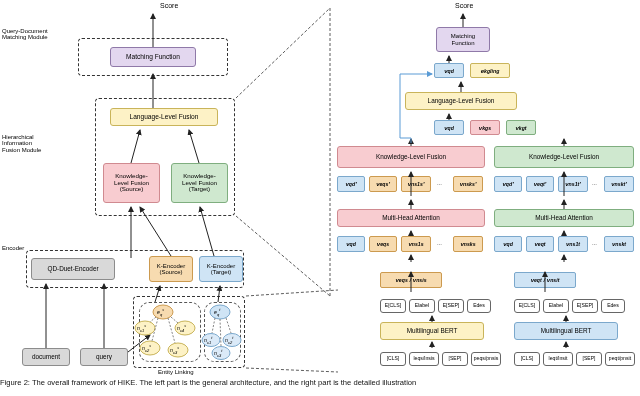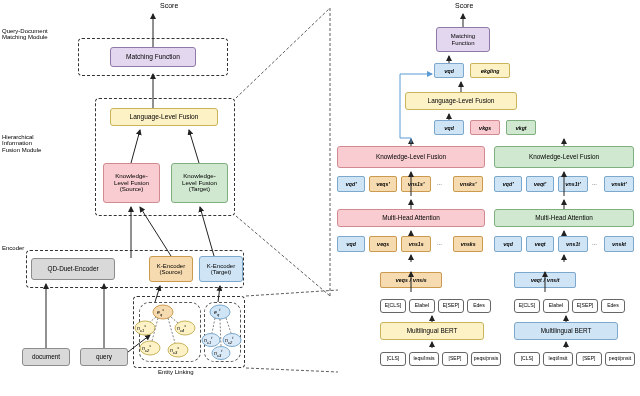--- a/index.html
+++ b/index.html
@@ -236,13 +236,14 @@
   <div class="lbl tiny it" style="left:157px;top:308px;">e<span style="font-size:4px;vertical-align:sub;">q</span><span style="font-size:4px;vertical-align:super;">s</span></div>
   <div class="lbl tiny it" style="left:137px;top:324px;">n<span style="font-size:4px;vertical-align:sub;">c1</span><span style="font-size:4px;vertical-align:super;">s</span></div>
   <div class="lbl tiny it" style="left:177px;top:324px;">n<span style="font-size:4px;vertical-align:sub;">c4</span><span style="font-size:4px;vertical-align:super;">s</span></div>
   <div class="lbl tiny it" style="left:142px;top:344px;">n<span style="font-size:4px;vertical-align:sub;">c2</span><span style="font-size:4px;vertical-align:super;">s</span></div>
   <div class="lbl tiny it" style="left:170px;top:346px;">n<span style="font-size:4px;vertical-align:sub;">c3</span><span style="font-size:4px;vertical-align:super;">s</span></div>
   <div class="lbl tiny it" style="left:214px;top:308px;">e<span style="font-size:4px;vertical-align:sub;">q</span><span style="font-size:4px;vertical-align:super;">t</span></div>
   <div class="lbl tiny it" style="left:204px;top:336px;">n<span style="font-size:4px;vertical-align:sub;">c1</span><span style="font-size:4px;vertical-align:super;">t</span></div>
   <div class="lbl tiny it" style="left:225px;top:336px;">n<span style="font-size:4px;vertical-align:sub;">c2</span><span style="font-size:4px;vertical-align:super;">t</span></div>
   <div class="lbl tiny it" style="left:214px;top:349px;">n<span style="font-size:4px;vertical-align:sub;">c3</span><span style="font-size:4px;vertical-align:super;">t</span></div>
 
+  <div class="cap">Figure 2: The overall framework of HIKE. The left part is the general architecture, and the right part is the detailed illustration</div>
 </div>
 
 </body></html>

